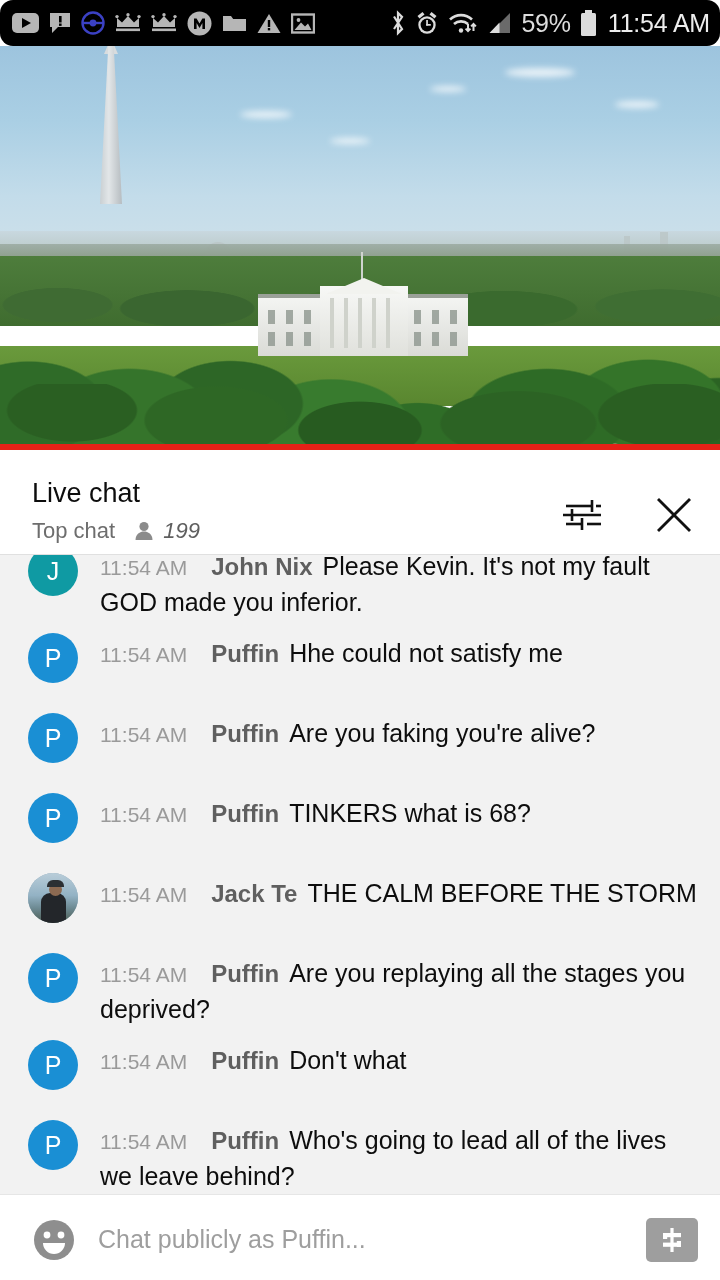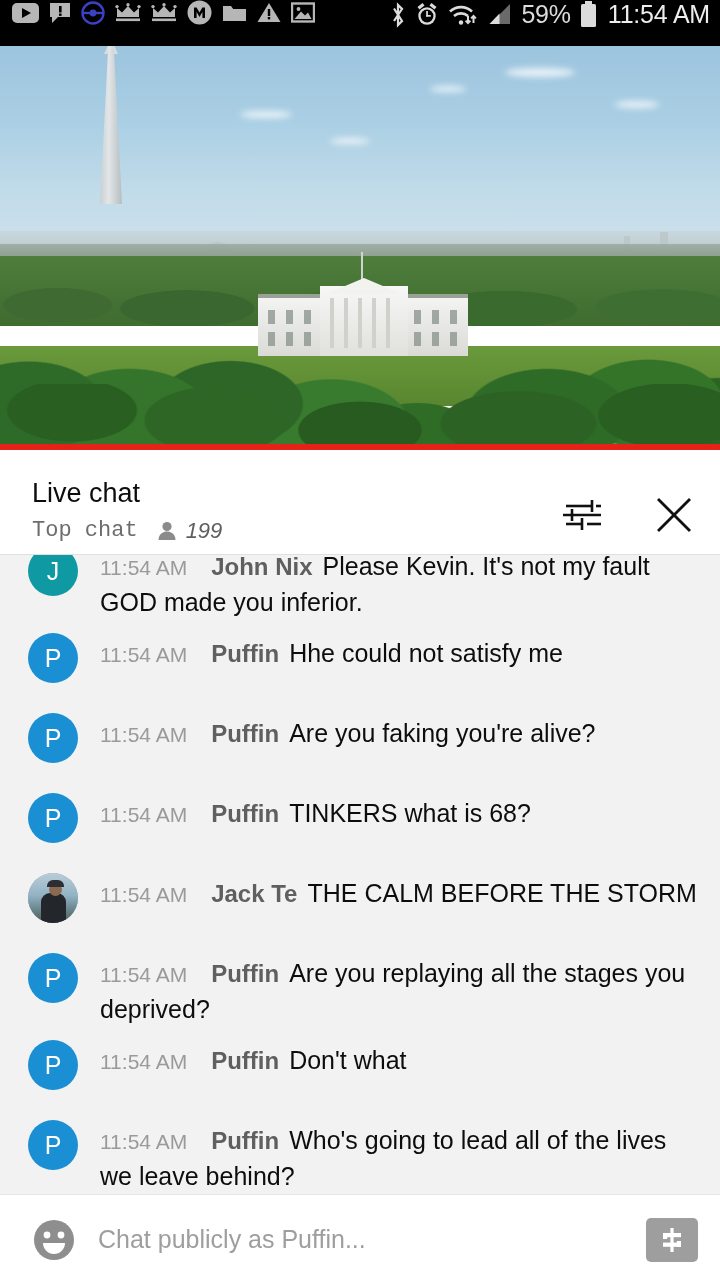--- a/index.html
+++ b/index.html
@@ -7,23 +7,24 @@
   body {
     font-family:"Liberation Sans", sans-serif;
     background:#ffffff;
     overflow:hidden;
   }
 
   
   #status-bar {
     height:46px; width:720px;
     background:#000000;
-    display:flex; align-items:flex-start;
+    display:flex; align-items:center;
     padding:0 10px 0 12px;
     color:#b6b6b6;
+    border-radius:13px;
   }
   #status-left { display:flex; align-items:center; gap:10px; flex:0 0 auto; }
   #status-right { display:flex; align-items:center; gap:9px; margin-left:auto; }
   .sicon { display:block; }
   .sb-text {
     color:#dcdcdc; font-size:25px; letter-spacing:-0.2px;
     font-family:"Liberation Sans", sans-serif;
   }
   #clock-text { color:#ededed; font-size:25px; margin-left:2px; }
 
@@ -118,21 +119,21 @@
   #progress-bar-fill { height:6px; background:#e62117; }
 
   
   #chat-header {
     position:relative; width:720px; height:104px; background:#ffffff;
     display:flex; align-items:center; padding:18px 24px 0 32px;
   }
   #chat-header-titles { display:flex; flex-direction:column; }
   #chat-title { font-size:27px; color:#0d0d0d; line-height:1.15; }
   #chat-subrow { display:flex; align-items:center; margin-top:8px; gap:8px; }
-  #chat-subtitle { font-size:22px; color:#6d6d6d;font-family:Liberation Mono, monospace; }
+  #chat-subtitle { font-size:22px; color:#6d6d6d; }
   #viewer-count { font-size:22px; color:#5f5f5f;font-style:italic; }
   #chat-header-actions { margin-left:auto; display:flex; align-items:center; gap:48px; padding-top:8px; }
   .hdr-btn { width:44px; height:44px; display:flex; align-items:center; justify-content:center; cursor:pointer; }
 
   
   #chat-messages {
     width:720px; height:640px; background:#f2f2f2;
     overflow:hidden; position:relative;
     border-top:1px solid #e0e0e0;
   }

